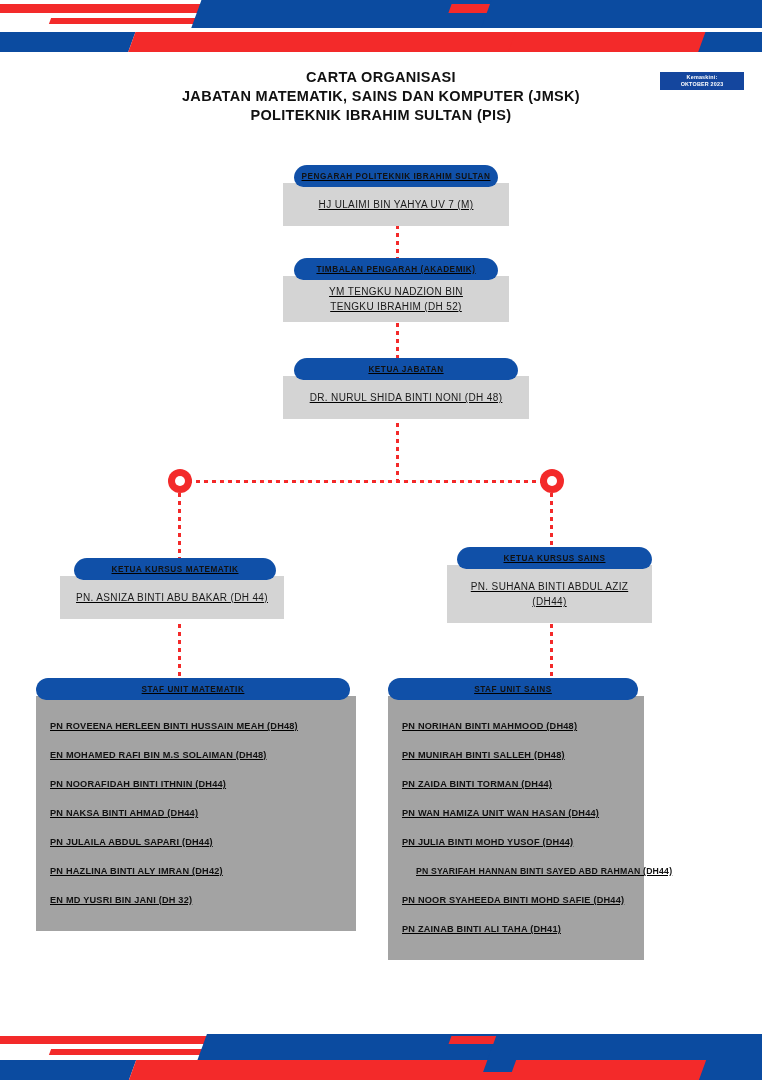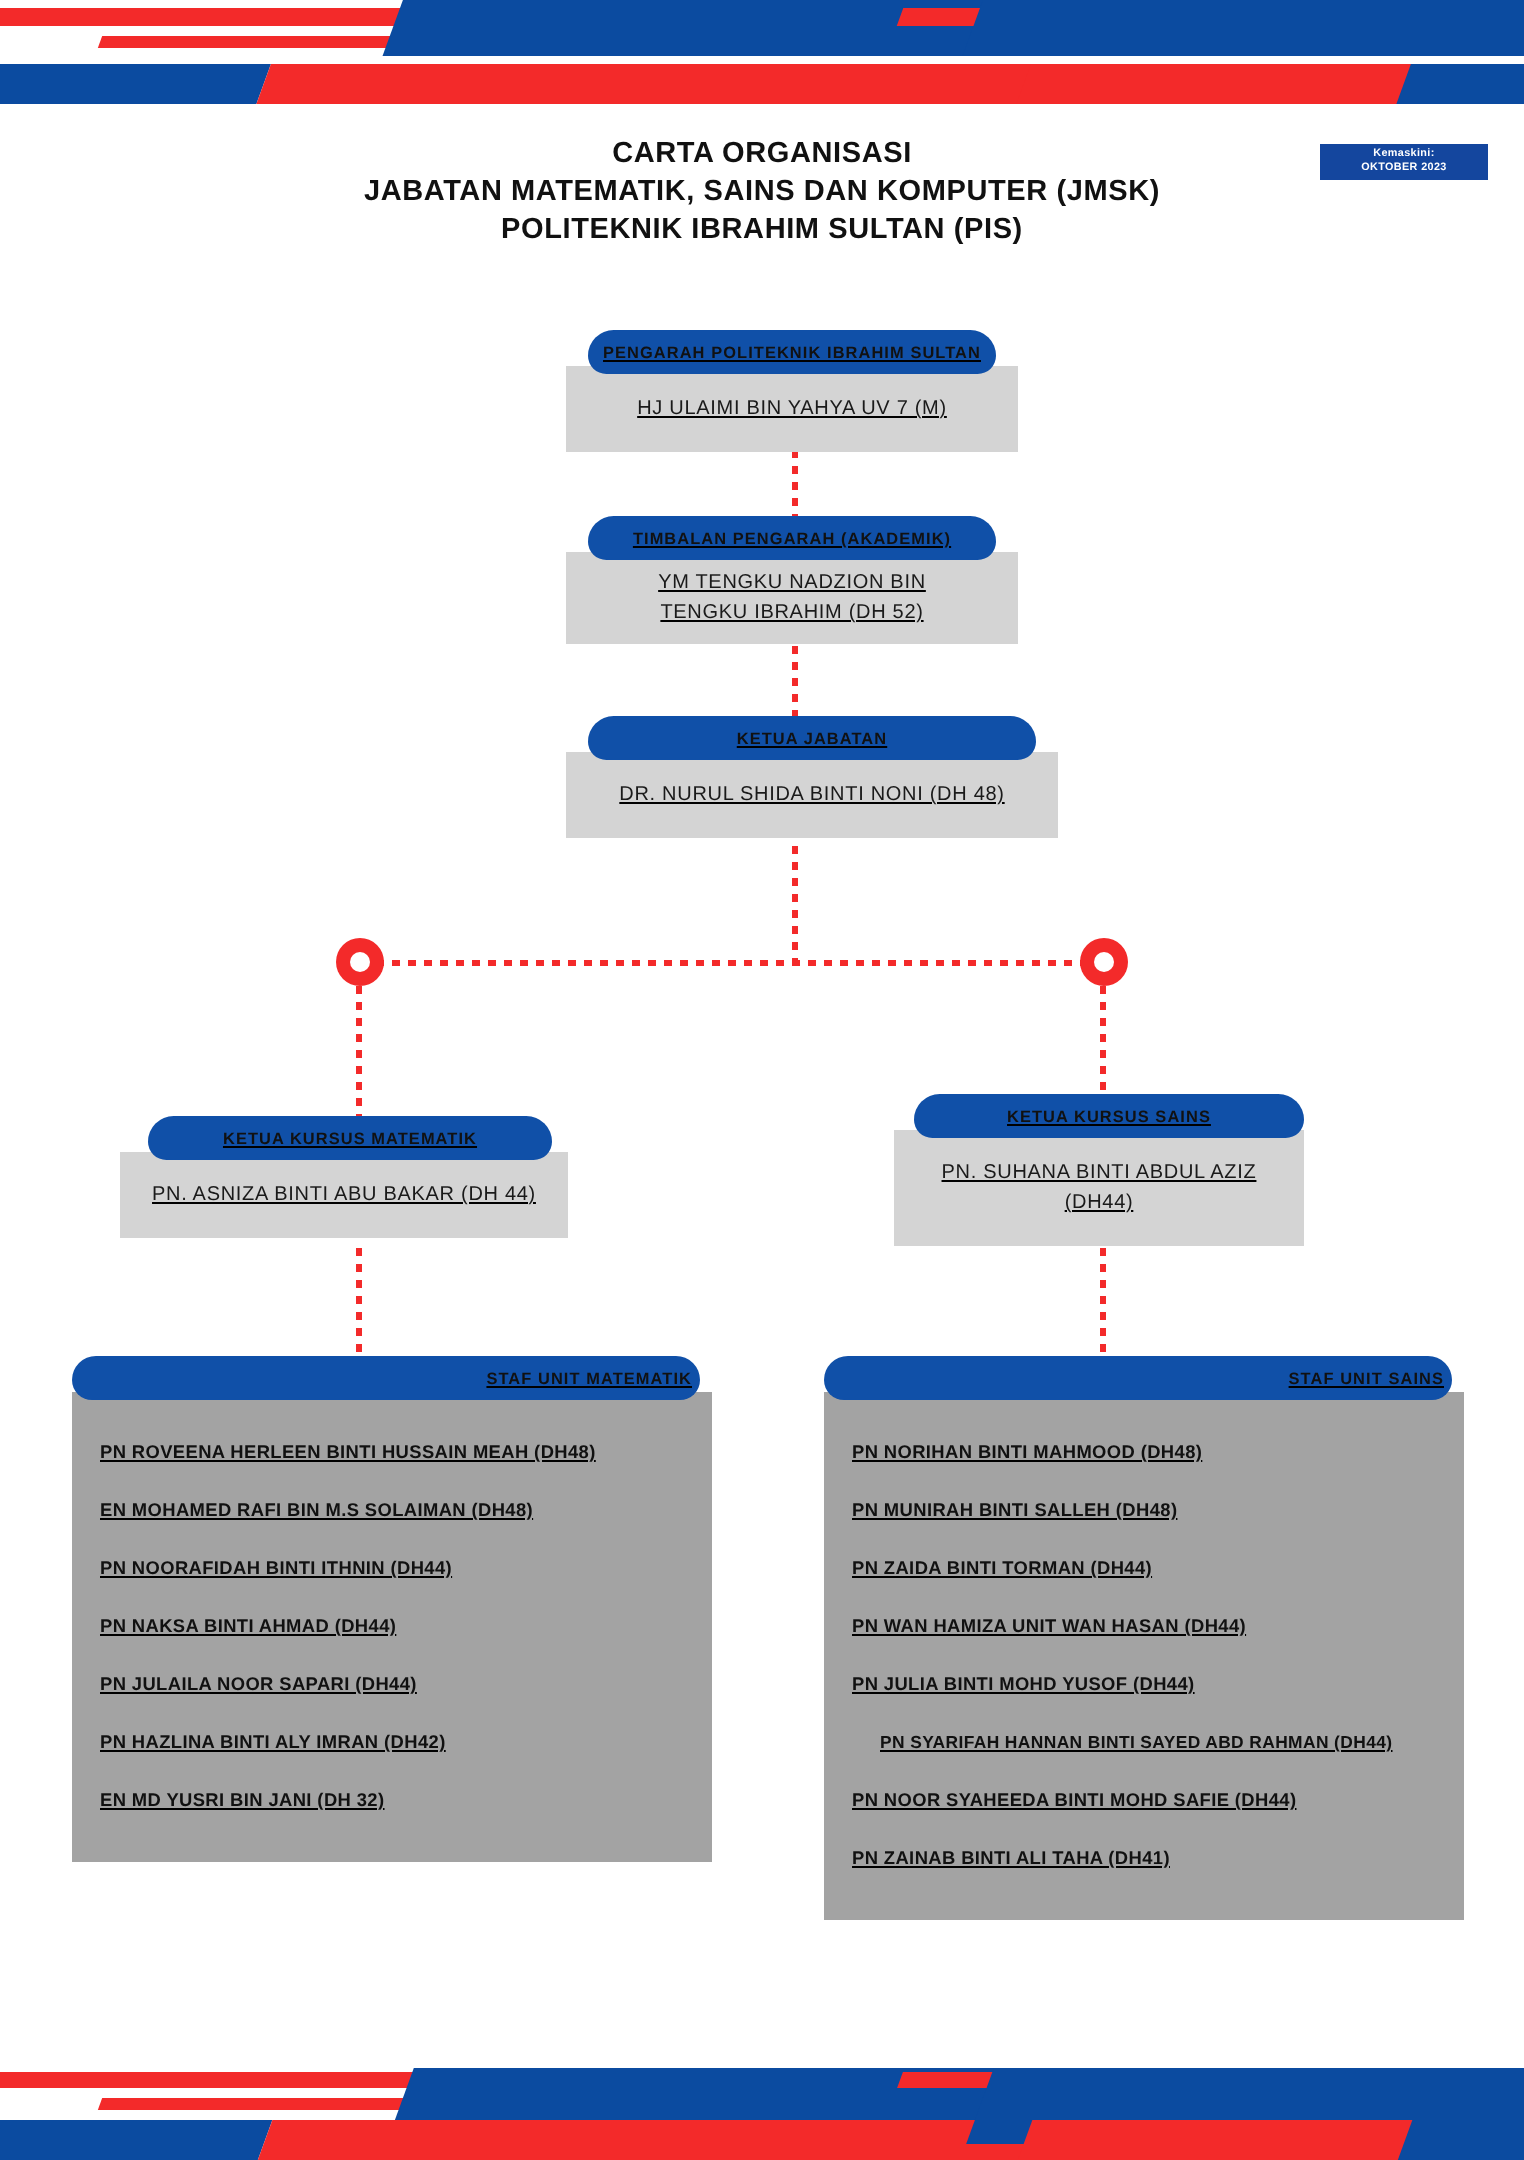--- a/index.html
+++ b/index.html
@@ -79,21 +79,21 @@
   .hdr-inset { margin: 0 11px; }
 
   
   .staff-header {
     position: relative;
     background: #1050A8;
     color: #111111;
     font-size: 8.2px;
     font-weight: bold;
     letter-spacing: 0.55px;
-    text-align: right;
+    text-align: center;
     border-radius: 12px 12px 10px 10px;
     padding: 7px 4px 6px;
     margin-right: 6px;
     z-index: 2;
   }
   .staff-body {
     background: #a3a3a3;
     margin-top: -4px;
     padding: 16px 0 16px 14px;
     z-index: 1;
@@ -216,27 +216,27 @@
   </div>
 </div>
 
 <div class="node" style="left:36px; top:678px; width:320px;">
   <div class="staff-header">STAF UNIT MATEMATIK</div>
   <div class="staff-body">
     <div class="staff-item">PN ROVEENA HERLEEN BINTI HUSSAIN MEAH (DH48)</div>
     <div class="staff-item">EN MOHAMED RAFI BIN M.S SOLAIMAN (DH48)</div>
     <div class="staff-item">PN NOORAFIDAH BINTI ITHNIN (DH44)</div>
     <div class="staff-item">PN NAKSA BINTI AHMAD (DH44)</div>
-    <div class="staff-item">PN JULAILA NOOR SAPARI (DH44)</div>
+    <div class="staff-item">PN JULAILA ABDUL SAPARI (DH44)</div>
     <div class="staff-item">PN HAZLINA BINTI ALY IMRAN (DH42)</div>
     <div class="staff-item">EN MD YUSRI BIN JANI (DH 32)</div>
   </div>
 </div>
 
-<div class="node" style="left:412px; top:678px; width:320px;">
+<div class="node" style="left:388px; top:678px; width:256px;">
   <div class="staff-header">STAF UNIT SAINS</div>
   <div class="staff-body">
     <div class="staff-item">PN NORIHAN BINTI MAHMOOD (DH48)</div>
     <div class="staff-item">PN MUNIRAH BINTI SALLEH (DH48)</div>
     <div class="staff-item">PN ZAIDA BINTI TORMAN (DH44)</div>
     <div class="staff-item">PN WAN HAMIZA UNIT WAN HASAN (DH44)</div>
     <div class="staff-item">PN JULIA BINTI MOHD YUSOF (DH44)</div>
     <div class="staff-item" style="font-size:8.7px;margin-left:14px;">PN SYARIFAH HANNAN BINTI SAYED ABD RAHMAN (DH44)</div>
     <div class="staff-item">PN NOOR SYAHEEDA BINTI MOHD SAFIE (DH44)</div>
     <div class="staff-item">PN ZAINAB BINTI ALI TAHA (DH41)</div>

